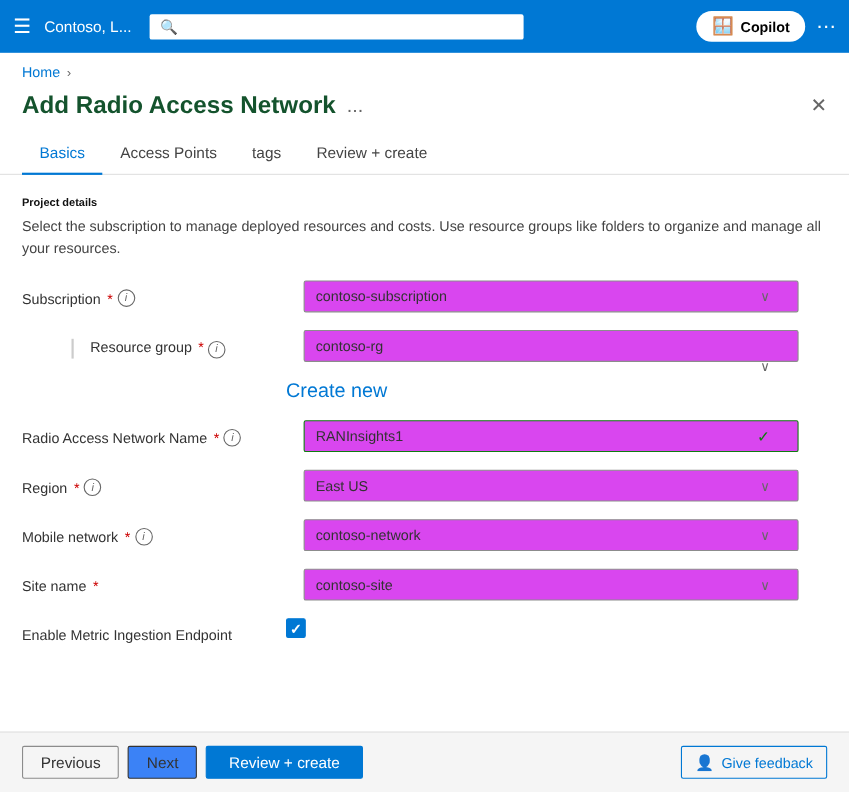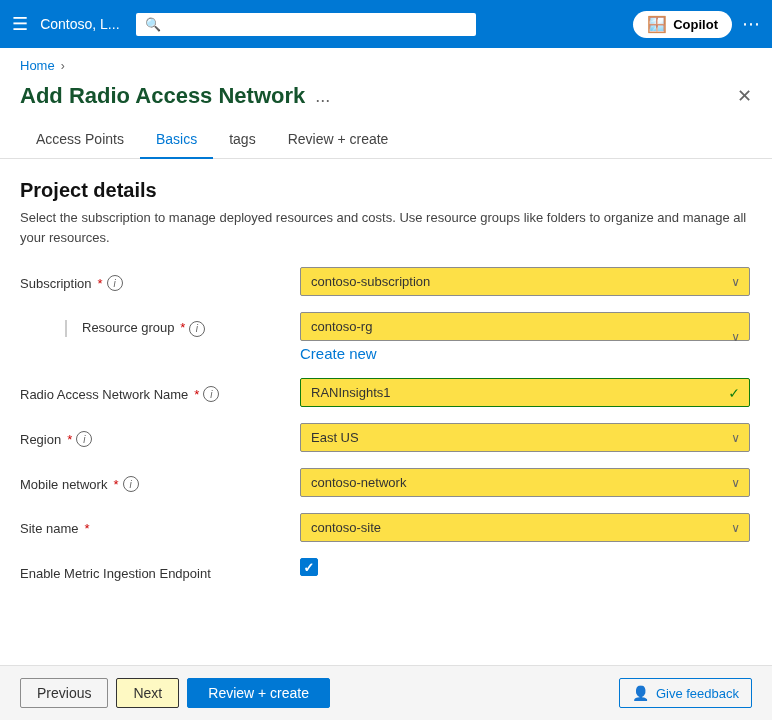--- a/index.html
+++ b/index.html
@@ -32,50 +32,50 @@
     .page-title-more { color: #666; font-size: 18px; cursor: pointer; }
     .close-btn { font-size: 18px; color: #666; cursor: pointer; background: none; border: none; }
 
     
     .tabs { display: flex; border-bottom: 1px solid #e0e0e0; padding: 0 20px; margin-bottom: 0; }
     .tab { padding: 10px 16px; font-size: 14px; cursor: pointer; color: #444; border-bottom: 2px solid transparent; margin-bottom: -1px; text-decoration: none; }
     .tab.active { color: #0078d4; border-bottom: 2px solid #0078d4; font-weight: 500; }
 
     
     .form-area { padding: 20px 20px; flex: 1; }
-    .section-title { font-size: 20px; font-weight: 600; color: #111; margin-bottom: 6px; }
+    .section-title { font-size: 10px; font-weight: 600; color: #111; margin-bottom: 6px; }
     .section-desc { font-size: 13px; color: #444; margin-bottom: 20px; line-height: 1.5; }
 
-    .field-row { display: flex; align-items: flex-start; margin-bottom: 16px; gap: 40px; }
+    .field-row { display: flex; align-items: flex-start; margin-bottom: 16px; }
     .field-label { min-width: 240px; font-size: 13px; color: #333; padding-top: 8px; display: flex; align-items: center; gap: 4px; }
     .field-label .required { color: #c00; margin-left: 2px; }
     .info-icon { width: 16px; height: 16px; border-radius: 50%; border: 1px solid #666; display: inline-flex; align-items: center; justify-content: center; font-size: 10px; color: #666; cursor: pointer; font-style: italic; flex-shrink: 0; }
 
     .field-input-wrap { flex: 1; max-width: 450px; position: relative; }
-    .dropdown { width: 100%; padding: 6px 32px 6px 10px; border: 1px solid #8c8c8c; border-radius: 2px; font-size: 13px; color: #333; background: #fde047; appearance: none; cursor: pointer; outline: none; }
+    .dropdown { width: 100%; padding: 6px 32px 6px 10px; border: 1px solid #8c8c8c; border-radius: 2px; font-size: 13px; color: #333; background: #d946ef; appearance: none; cursor: pointer; outline: none; margin-left: 16px; }
     .dropdown.validated { border-color: #107c10; }
     .dropdown-arrow { position: absolute; right: 10px; top: 50%; transform: translateY(-50%); font-size: 12px; color: #666; pointer-events: none; }
     .check-icon { position: absolute; right: 10px; top: 50%; transform: translateY(-50%); font-size: 14px; color: #107c10; pointer-events: none; }
 
-    .create-new-link { font-size: 15px; color: #0078d4; cursor: pointer; text-decoration: none; display: block; margin-top: 4px; }
+    .create-new-link { font-size: 18px; color: #0078d4; cursor: pointer; text-decoration: none; display: block; margin-top: 16px; }
 
     .resource-group-indent { padding-left: 30px; text-align: center; }
     .indent-line { border-left: 2px solid #ccc; margin-left: 15px; padding-left: 15px; }
 
     .instance-section { margin-top: 6px; }
 
     
     .checkbox-wrap { display: flex; align-items: center; }
     .checkbox-custom { width: 18px; height: 18px; background: #0078d4; border: 1px solid #0078d4; border-radius: 2px; display: flex; align-items: center; justify-content: center; cursor: pointer; }
     .checkbox-custom span { color: #fff; font-size: 13px; font-weight: bold; }
 
     
     .footer { border-top: 1px solid #e0e0e0; padding: 12px 20px; display: flex; align-items: center; gap: 8px; flex-shrink: 0; background: #f5f5f5; }
     .btn-previous { padding: 6px 16px; border: 1px solid #8c8c8c; background: #f5f5f5; color: #333; font-size: 14px; cursor: pointer; border-radius: 2px; }
-    .btn-next { padding: 6px 16px; border: 1px solid #333; background: #fef9c3; color: #333; font-size: 14px; cursor: pointer; border-radius: 2px; font-weight: 500; }
+    .btn-next { padding: 6px 16px; border: 1px solid #333; background: #3b82f6; color: #333; font-size: 14px; cursor: pointer; border-radius: 2px; font-weight: 500; }
     .btn-review { padding: 6px 20px; border: 1px solid #0078d4; background: #0078d4; color: #fff; font-size: 14px; cursor: pointer; border-radius: 2px; font-weight: 500; }
     .feedback-btn { margin-left: auto; display: flex; align-items: center; gap: 6px; color: #0078d4; font-size: 13px; cursor: pointer; background: none; border: none; padding: 6px 12px; border: 1px solid #0078d4; border-radius: 2px; }
     .feedback-icon { font-size: 14px; }
   </style>
 </head>
 <body>
 
 <div class="top-nav">
   <span class="nav-hamburger">☰</span>
   <span class="nav-brand">Contoso, L...</span>
@@ -100,22 +100,22 @@
 
   <div class="page-header">
     <div class="page-title-row">
       <span class="page-title">Add Radio Access Network</span>
       <span class="page-title-more">...</span>
     </div>
     <button class="close-btn">✕</button>
   </div>
 
   <div class="tabs">
+    <a class="tab active">Basics</a>
     <a class="tab">Access Points</a>
-    <a class="tab active">Basics</a>
     <a class="tab">tags</a>
     <a class="tab">Review + create</a>
   </div>
 
   <div class="form-area">
 
     <div class="section-title">Project details</div>
     <div class="section-desc">Select the subscription to manage deployed resources and costs. Use resource groups like folders to organize and manage all your resources.</div>
 
     <div class="field-row">

